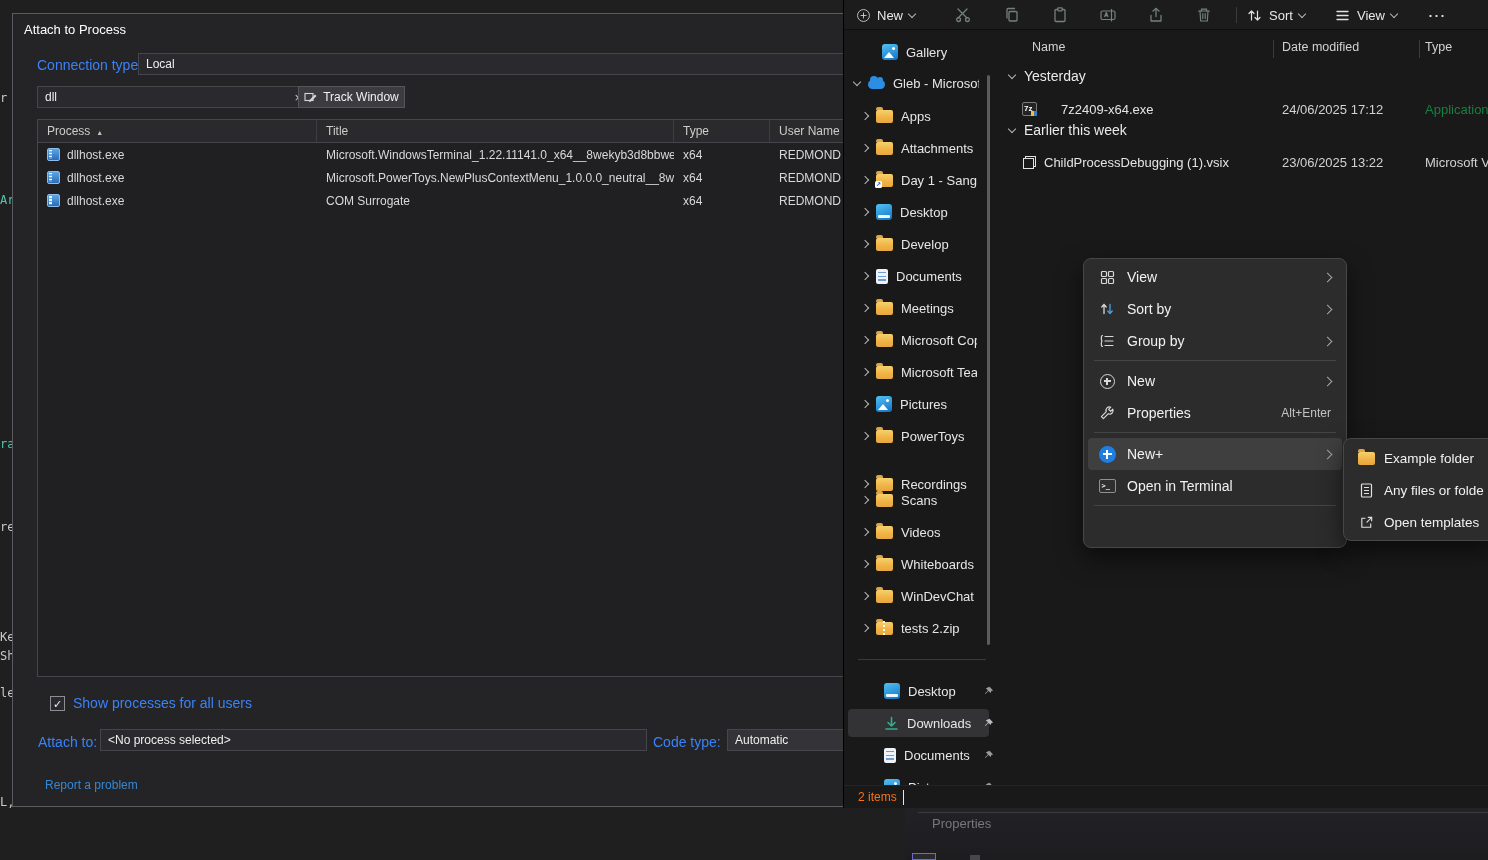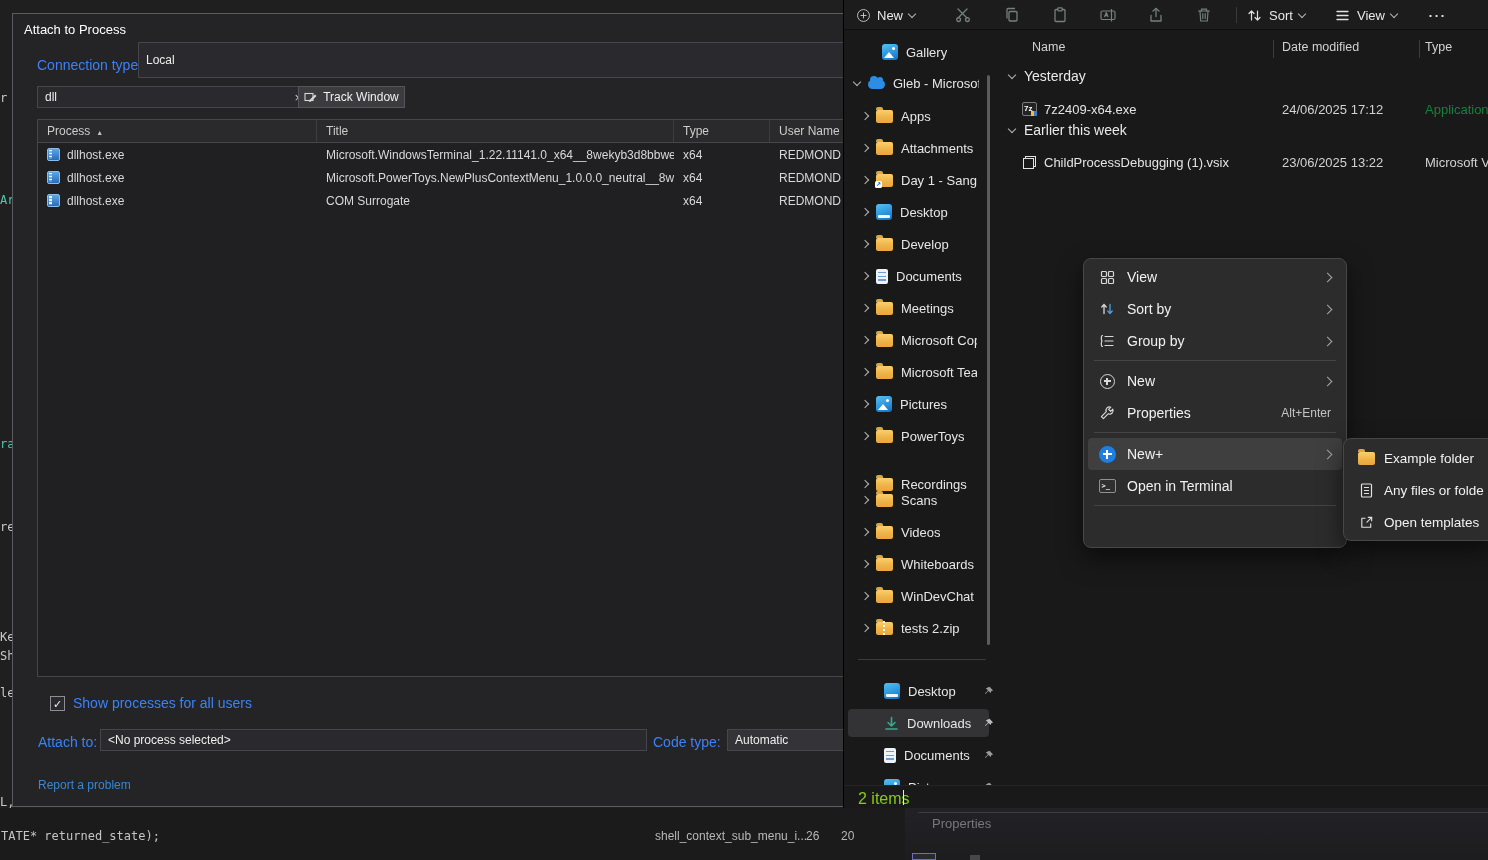--- a/index.html
+++ b/index.html
@@ -101,38 +101,32 @@
   </div>
   <span class="codefrag" style="left:0;top:91px">r</span>
   <span class="codefrag" style="left:0;top:193px;color:#4EC9B0">Ar</span>
   <span class="codefrag" style="left:0;top:437px;color:#4EC9B0">ra</span>
   <span class="codefrag" style="left:0;top:520px">re</span>
   <span class="codefrag" style="left:0;top:630px;">Ke</span>
   <span class="codefrag" style="left:0;top:649px">Sh</span>
   <span class="codefrag" style="left:0;top:686px">le</span>
   <span class="codefrag" style="left:0;top:795px">L,</span>
 
-  <div class="abs" id="vs-bottom">
-    <span class="codefrag" style="left:1px;top:21px;color:#c4c4c4">TATE* returned_state);</span>
-    <span class="codefrag" style="left:655px;top:21px;color:#b8b8b8;font-family:'Liberation Sans',sans-serif">shell_context_sub_menu_i...</span>
-    <span class="codefrag" style="left:806px;top:21px;color:#b8b8b8;font-family:'Liberation Sans',sans-serif">26</span>
-    <span class="codefrag" style="left:841px;top:21px;color:#b8b8b8;font-family:'Liberation Sans',sans-serif">20</span>
-  </div>
   <div class="abs" id="props-panel">
     <div class="abs" style="left:13px;right:0;top:4px;height:1px;background:#3c3c40"></div>
     <span class="abs" style="left:27px;top:8px;font-size:13px;color:#77777d">Properties</span>
     <div class="abs" style="left:7px;top:45px;width:24px;height:7px;background:#2a2a2e;border:1px solid #6a6ad0"></div>
     <div class="abs" style="left:65px;top:47px;width:10px;height:5px;background:#47474b"></div>
   </div>
 
   <div class="abs" id="dlg">
     <span class="abs" style="left:11px;top:8px;font-size:13px;color:#ffffff">Attach to Process</span>
 
     <span class="abs dlabel" style="left:24px;top:43px">Connection type:</span>
-    <div class="abs dinput" style="left:125px;top:28px;width:766px;height:36px">
+    <div class="abs dinput" style="left:125px;top:39px;width:766px;height:22px">
       <span>Local</span>
     </div>
 
     <div class="abs dinput" style="left:24px;top:72px;width:287px;height:22px">
       <span style="flex:1">dll</span>
       <span style="color:#c8c8c8;font-size:13px;margin-right:8px">×</span>
       <span class="chev-d" style="margin-top:-3px"></span>
     </div>
     <div class="abs btn" style="left:285px;top:72px;width:107px;height:22px">
       <span>
@@ -196,21 +190,21 @@
 
     <span class="abs dlabel" style="left:25px;top:720px">Attach to:</span>
     <div class="abs dinput" style="left:87px;top:715px;width:547px;height:22px">
       <span>&lt;No process selected&gt;</span>
     </div>
     <span class="abs dlabel" style="left:640px;top:720px">Code type:</span>
     <div class="abs dinput" style="left:714px;top:715px;width:177px;height:22px;background:#333338">
       <span>Automatic</span>
     </div>
 
-    <span class="abs link" style="left:25px;top:764px">Report a problem</span>
+    <span class="abs link" style="left:32px;top:764px">Report a problem</span>
   </div>
 
   <div class="abs" id="exp">
 
     <div id="cmdbar">
       <div class="tbtn" style="left:12px">
         <span class="plusc" style="transform:scale(.85)"></span>
         <span>New</span>
         <span class="chev-d" style="margin-top:-3px"></span>
       </div>
@@ -417,39 +411,39 @@
       <span class="colhdr" style="left:424px;top:10px">Type</span>
       <div class="abs" style="left:272px;top:10px;width:1px;height:18px;background:#3c3c3c"></div>
       <div class="abs" style="left:418px;top:10px;width:1px;height:18px;background:#3c3c3c"></div>
 
       <div class="grouphdr" style="left:8px;top:38px">
         <span class="chev-d" style="margin-top:-3px"></span>
         <span>Yesterday</span>
       </div>
       <div class="filerow" style="left:0;top:66px;width:488px;height:26px">
         <span class="sevenz" style="margin-left:21px"></span>
-        <span class="fcell" style="margin-left:7px;flex:none;width:210px">7z2409-x64.exe</span>
+        <span class="fcell" style="margin-left:24px;flex:none;width:210px">7z2409-x64.exe</span>
         <span class="fcell" style="position:absolute;left:281px;color:#d2d2d2">24/06/2025 17:12</span>
         <span class="fcell" style="position:absolute;left:424px;color:#15803d">Application</span>
       </div>
 
       <div class="grouphdr" style="left:8px;top:92px">
         <span class="chev-d" style="margin-top:-3px"></span>
         <span>Earlier this week</span>
       </div>
       <div class="filerow" style="left:0;top:119px;width:488px;height:26px">
         <span class="vsixic" style="margin-left:22px"></span>
         <span class="fcell" style="margin-left:8px;flex:none;width:208px">ChildProcessDebugging (1).vsix</span>
         <span class="fcell" style="position:absolute;left:281px;color:#d2d2d2">23/06/2025 13:22</span>
         <span class="fcell" style="position:absolute;left:424px;color:#d2d2d2">Microsoft Vi</span>
       </div>
     </div>
 
     <div class="abs" style="left:0;top:785px;width:645px;height:23px;background:#191919;border-top:1px solid #242424">
-      <span class="abs" style="left:14px;top:4px;font-size:16px;color:#84cc16">2 items</span>
+      <span class="abs" style="left:14px;top:4px;font-size:12px;color:#f97316">2 items</span>
       <div class="abs" style="left:59px;top:4px;width:1px;height:15px;background:#e8e8e8"></div>
     </div>
   </div>
 
   <div class="abs" id="cmenu">
     <div class="mrow" style="top:2px">
       <span class="mic">
           <svg width="15" height="15" viewBox="0 0 15 15" fill="none" stroke="#d8d8d8" stroke-width="1.2">
             <rect x="1.5" y="1.5" width="5" height="5" rx="1"></rect>
             <rect x="8.5" y="1.5" width="5" height="5" rx="1"></rect>

